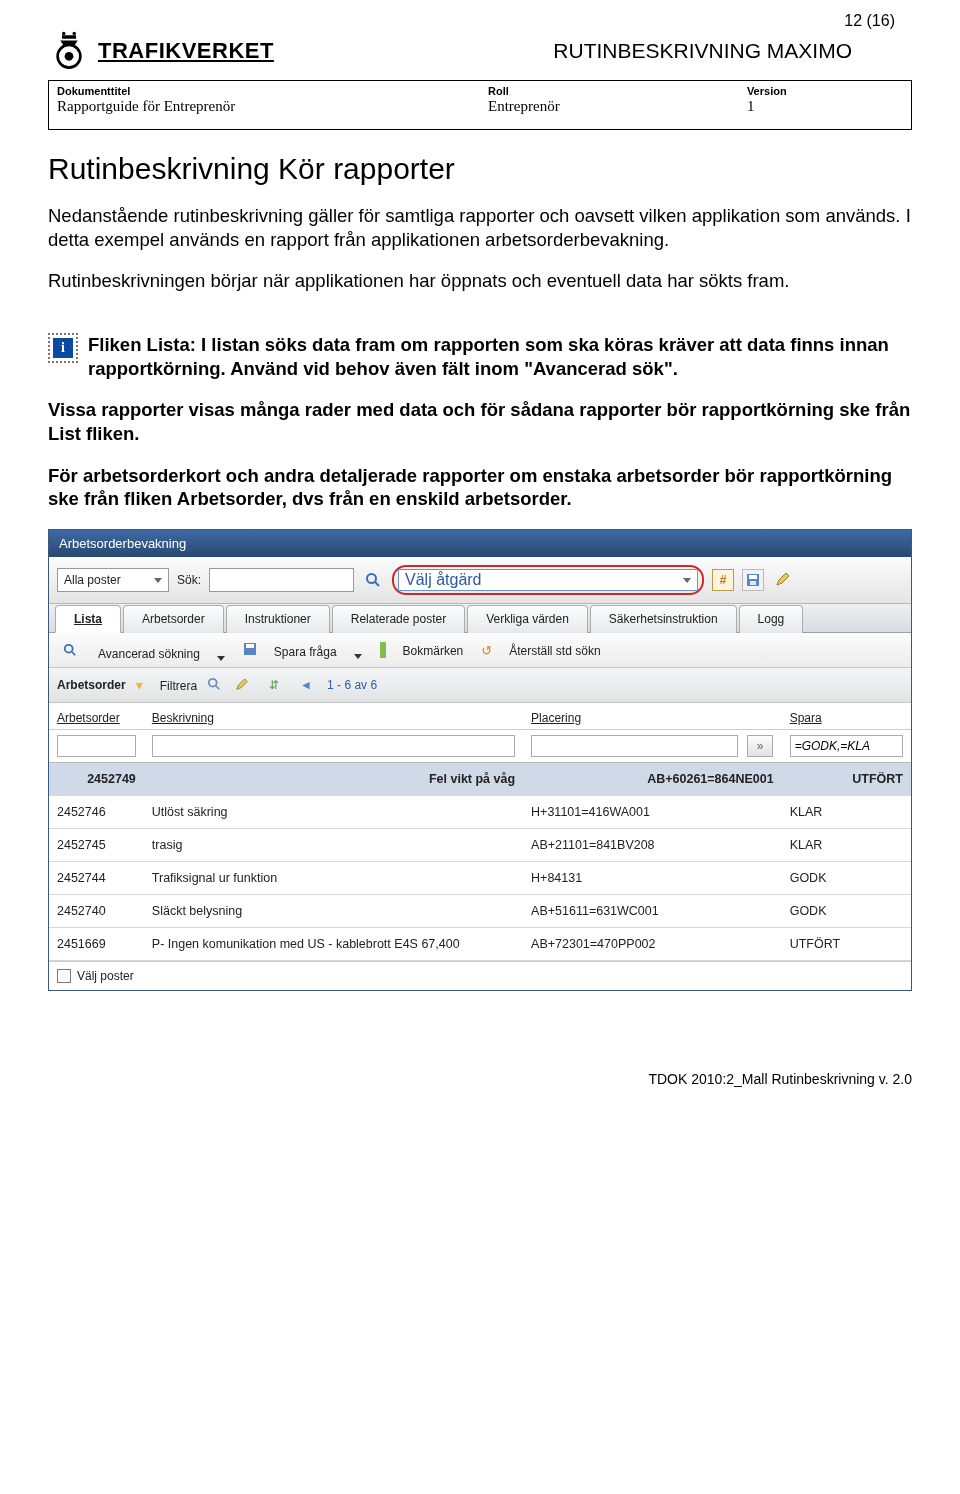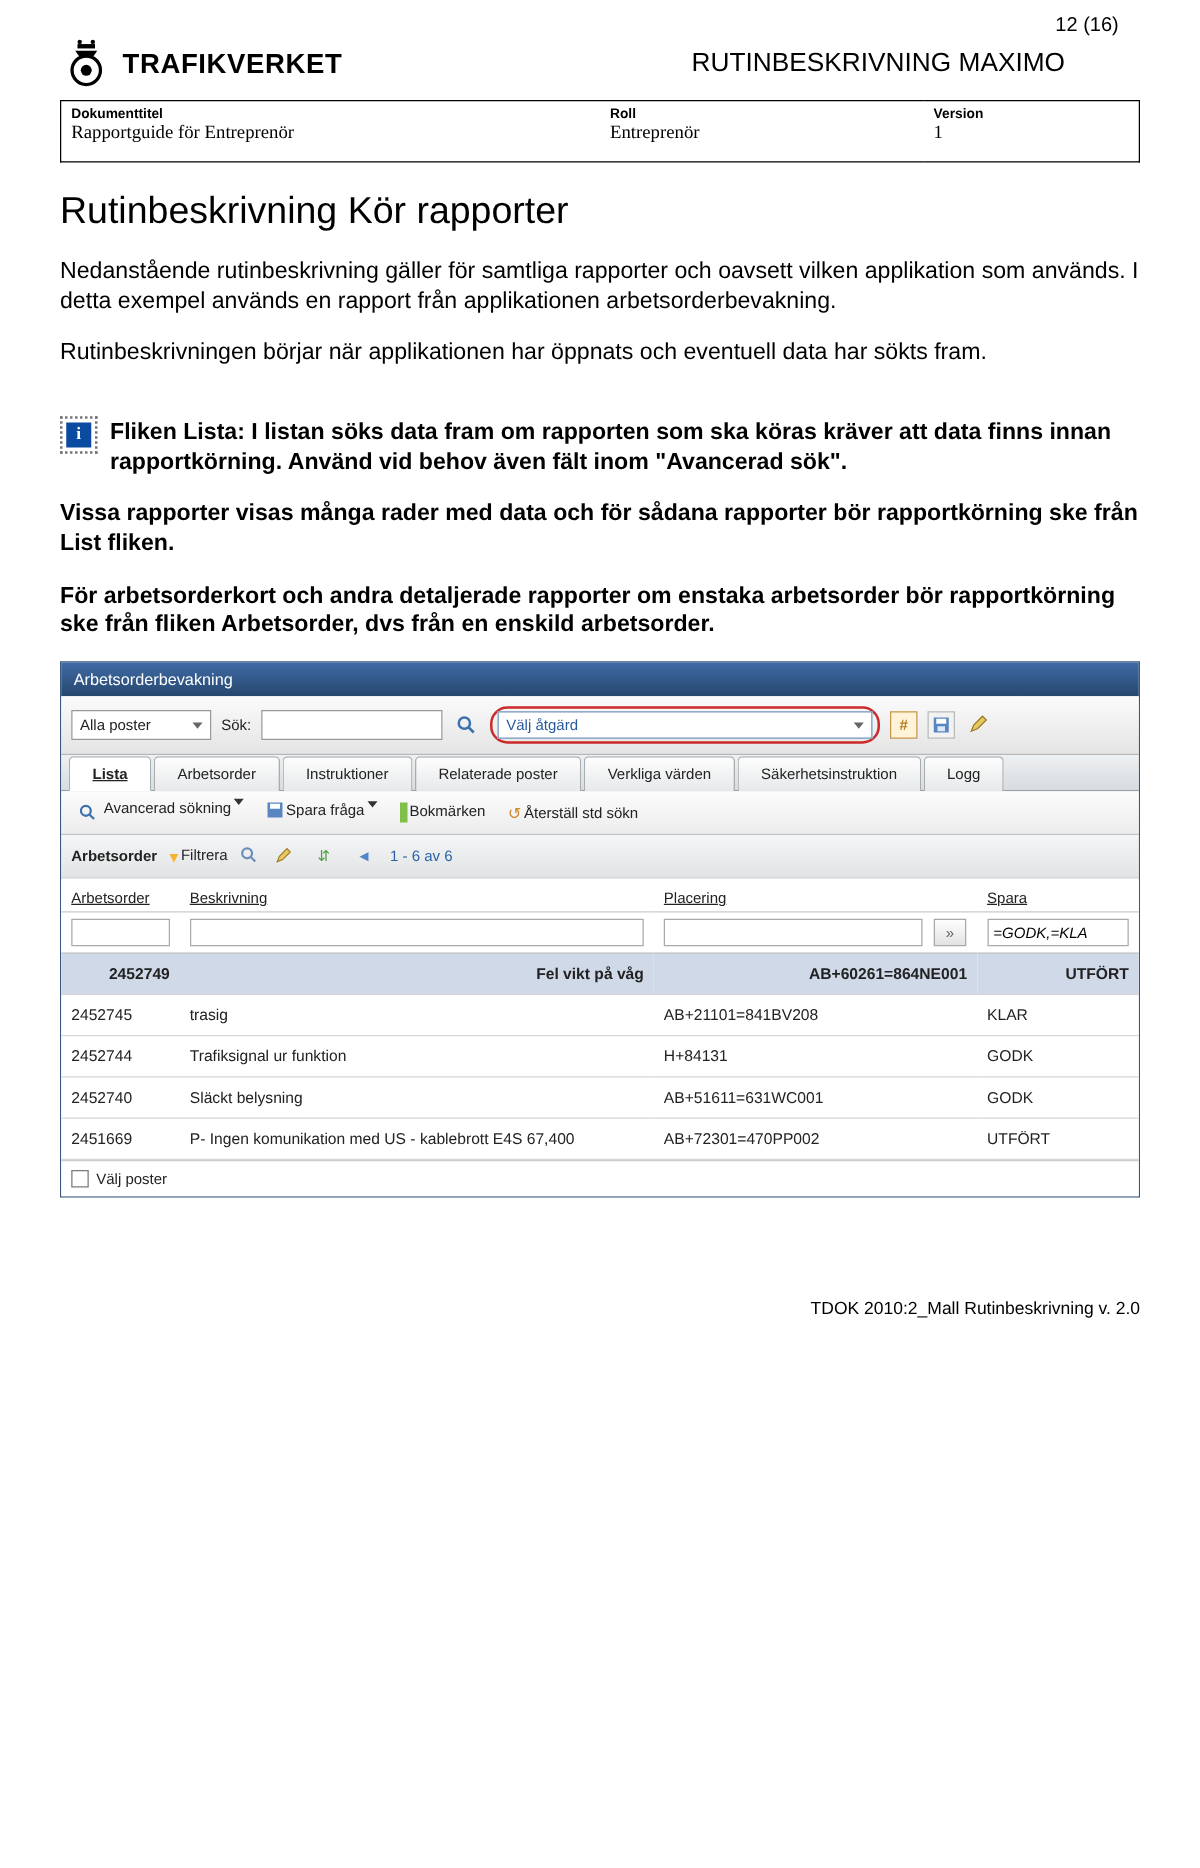--- a/index.html
+++ b/index.html
@@ -23,20 +23,21 @@
   .header-row {
     display: flex;
     align-items: center;
     gap: 18px;
     margin-bottom: 8px;
   }
   .logo-wrap {
     display: flex;
     align-items: center;
     gap: 8px;
+    text-decoration: underline;
   }
   .logo-svg { width: 42px; height: 42px; }
   .brand {
     font-size: 22px;
     font-weight: 900;
     letter-spacing: 0.5px;
   }
   .doc-title-top {
     font-size: 21px;
     font-weight: 400;
@@ -173,21 +174,21 @@
   .action-inner {
     border: 1px solid #6f93bb;
     background: #fff;
     height: 22px;
     width: 300px;
     display: flex;
     align-items: center;
     justify-content: space-between;
     padding: 0 6px;
     color: #2a5a9e;
-    font-size: 12px;
+    font-size: 16px;
   }
   .ico {
     width: 22px; height: 22px;
     display: inline-flex;
     align-items: center;
     justify-content: center;
     border: 1px solid transparent;
     color: #555;
   }
   .ico.boxed { border: 1px solid #bbb; background: #f2f2f2; }
@@ -221,22 +222,22 @@
     background: linear-gradient(#fcfcfc, #ececec);
     border-bottom: 1px solid #c3c3c3;
     padding: 6px 10px;
     display: flex;
     align-items: center;
     gap: 18px;
     font-size: 12px;
   }
   .sub-item {
     display: flex;
-    align-items: flex-start;
-    gap: 2px;
+    align-items: flex-end;
+    gap: 17px;
     cursor: pointer;
   }
   .mini-tri {
     width: 0; height: 0;
     border-left: 4px solid transparent;
     border-right: 4px solid transparent;
     border-top: 5px solid #333;
   }
   .filterbar {
     background: linear-gradient(#f4f5f6, #e2e3e4);
@@ -527,20 +528,26 @@
         </tr>
       </tbody>
       <tbody class="data-rows" id="data-rows">
       <tr class="hl">
             <td>2452749</td>
             <td>Fel vikt på våg</td>
             <td>AB+60261=864NE001</td>
             <td>UTFÖRT</td>
           </tr>
           <tr>
+            <td>2452746</td>
+            <td>Utlöst säkring</td>
+            <td>H+31101=416WA001</td>
+            <td>KLAR</td>
+          </tr>
+          <tr>
             <td>2452745</td>
             <td>trasig</td>
             <td>AB+21101=841BV208</td>
             <td>KLAR</td>
           </tr>
           <tr>
             <td>2452744</td>
             <td>Trafiksignal ur funktion</td>
             <td>H+84131</td>
             <td>GODK</td>

